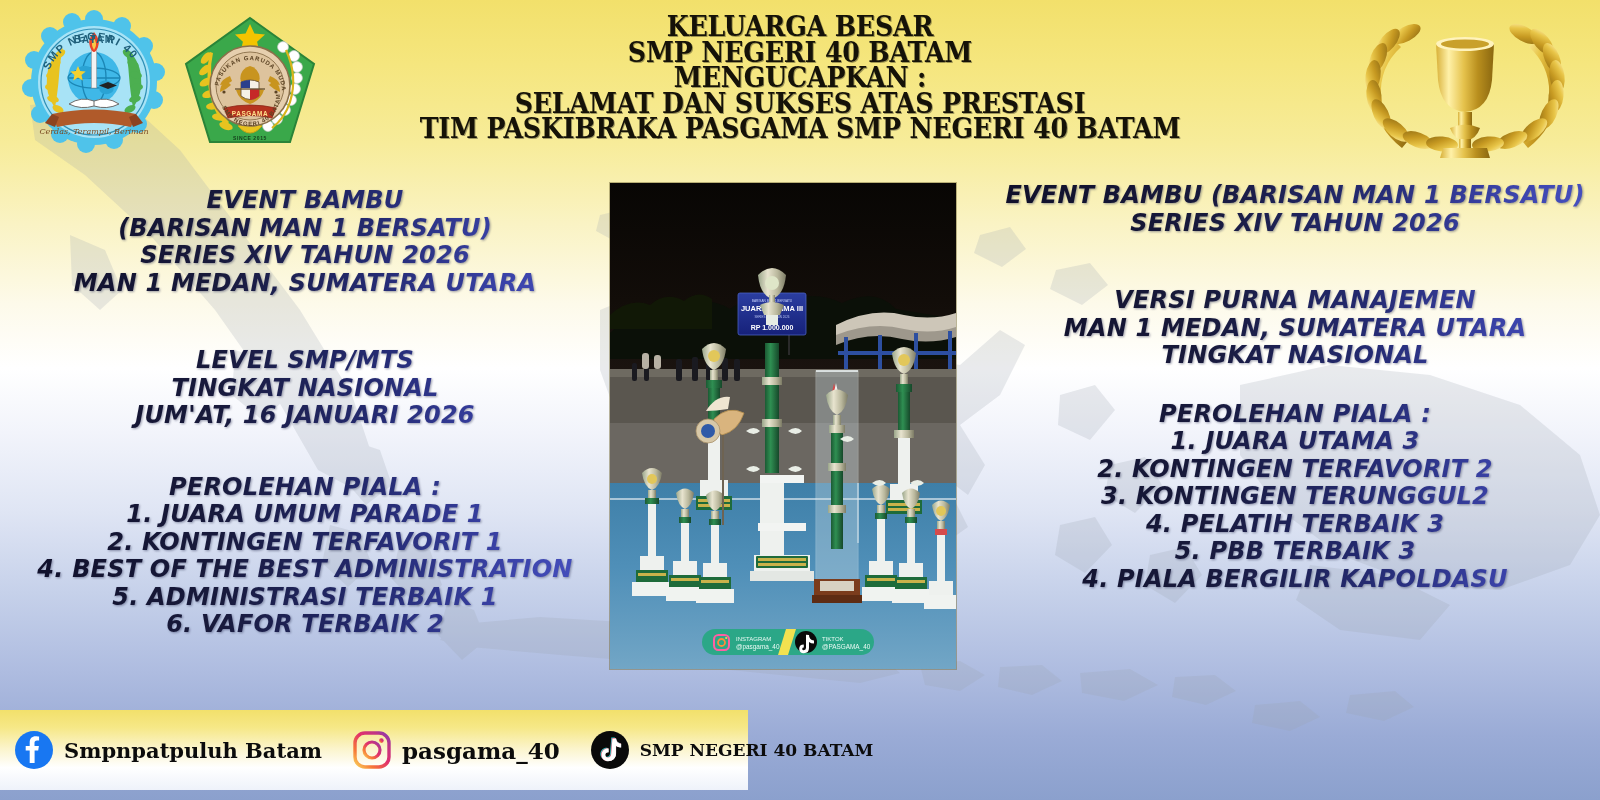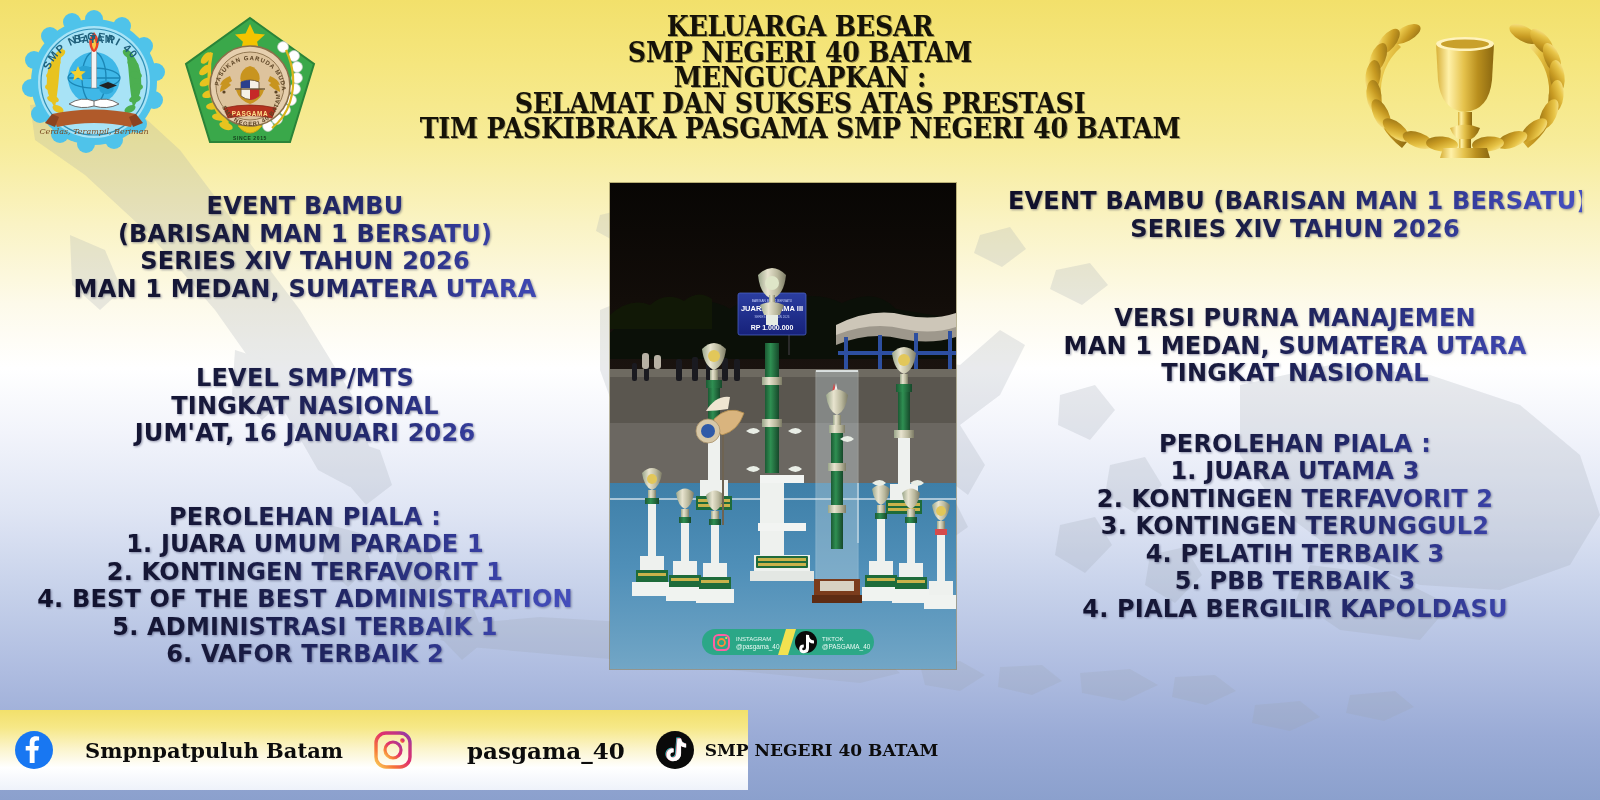--- a/index.html
+++ b/index.html
@@ -87,21 +87,21 @@
 
   
   .col {
     position: absolute;
     font-family: "DejaVu Sans", sans-serif;
     font-weight: bold;
   }
   .col-left  { left: 20px;   top: 185px; width: 570px; }
   .col-right { left: 1000px; top: 180px; width: 590px; }
 
-  .blk { margin: 8px; }
+  .blk { margin: 2px; font-style: italic; }
   .blk-line {
     font-size: 24px;
     line-height: 27.5px;
     letter-spacing: 0.2px;
     background: linear-gradient(100deg, #10102a 0%, #181a3c 35%, #242a70 62%, #3a42a8 85%, #4650c0 100%);
     -webkit-background-clip: text;
     background-clip: text;
     color: transparent;
     -webkit-text-fill-color: transparent;
     text-shadow: none;
@@ -145,22 +145,22 @@
   .social-item.ig { margin-left: 30px; }
   .social-item.tt { margin-left: 30px; }
   .social-icon { width: 40px; height: 40px; flex: 0 0 40px; }
   .social-icon svg { width: 100%; height: 100%; display: block; }
   .social-label {
     font-family: "DejaVu Serif", serif;
     font-weight: bold;
     color: #0c0c0c;
     white-space: nowrap;
   }
-  .social-label.fbl { font-size: 21px; margin-left: 21px; }
-  .social-label.igl { font-size: 23px; margin-left: 44px; }
+  .social-label.fbl { font-size: 21px; }
+  .social-label.igl { font-size: 23px; }
   .social-label.ttl { font-size: 17px; }
 </style>
 </head>
 <body>
 
 <div id="poster">
 
   <div class="bg-gradient"></div>
 
   <div class="map-watermark">

